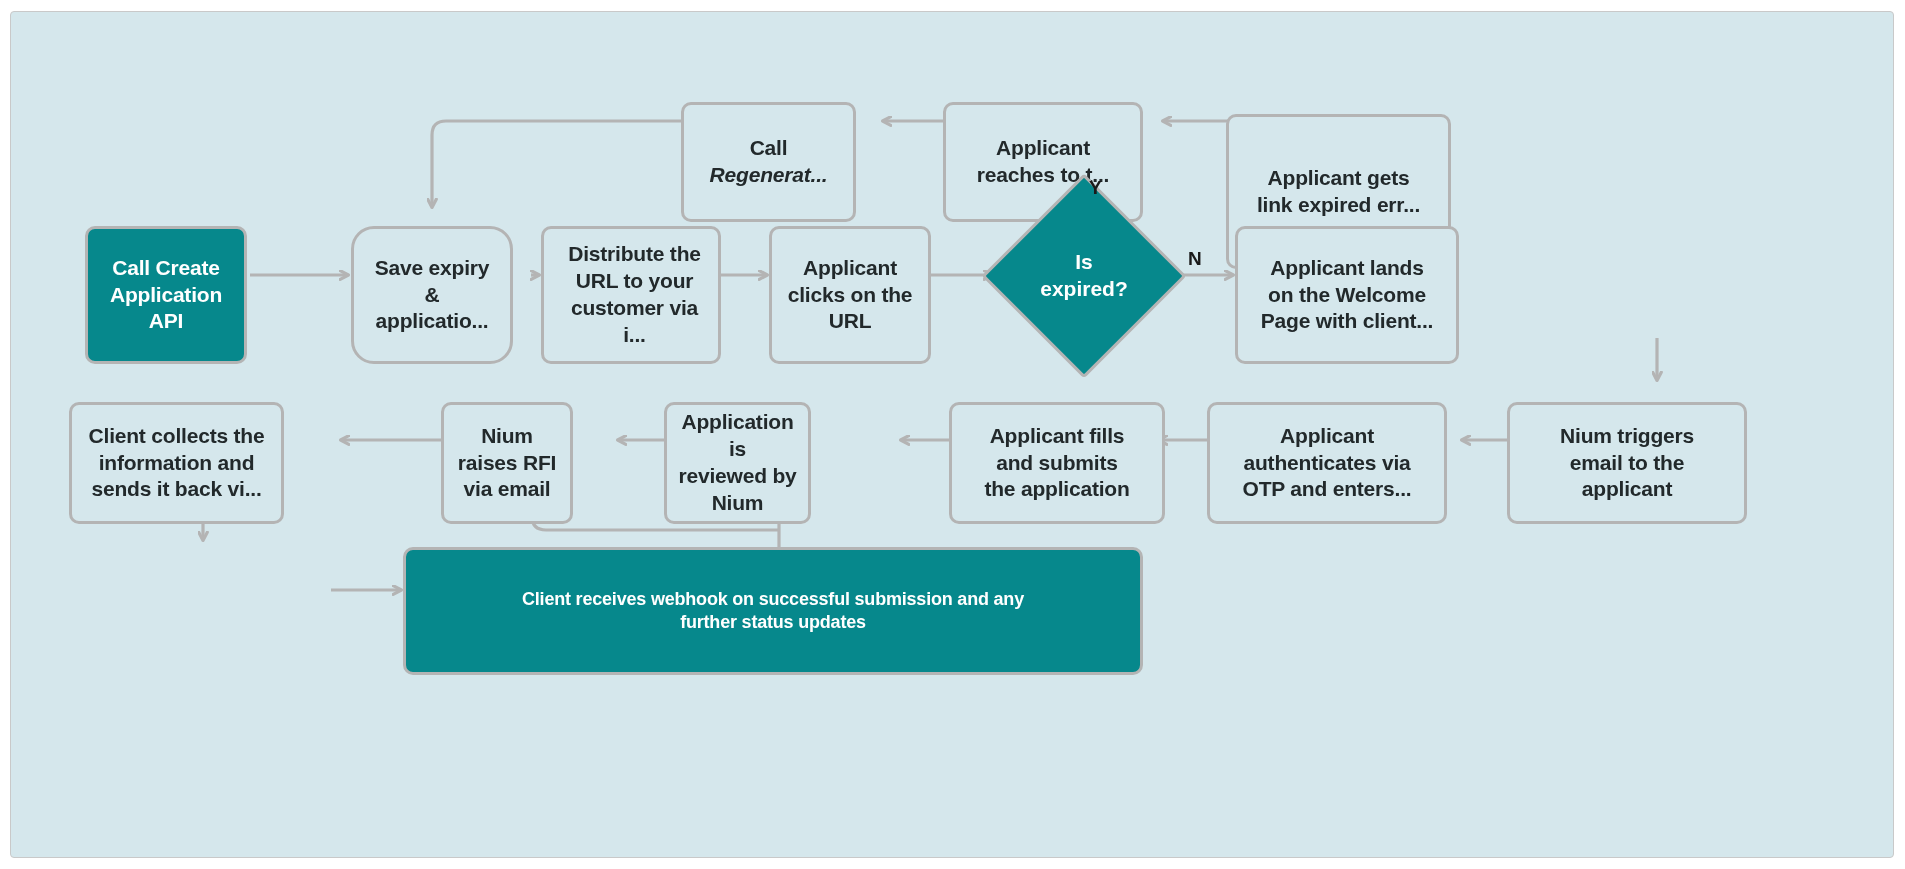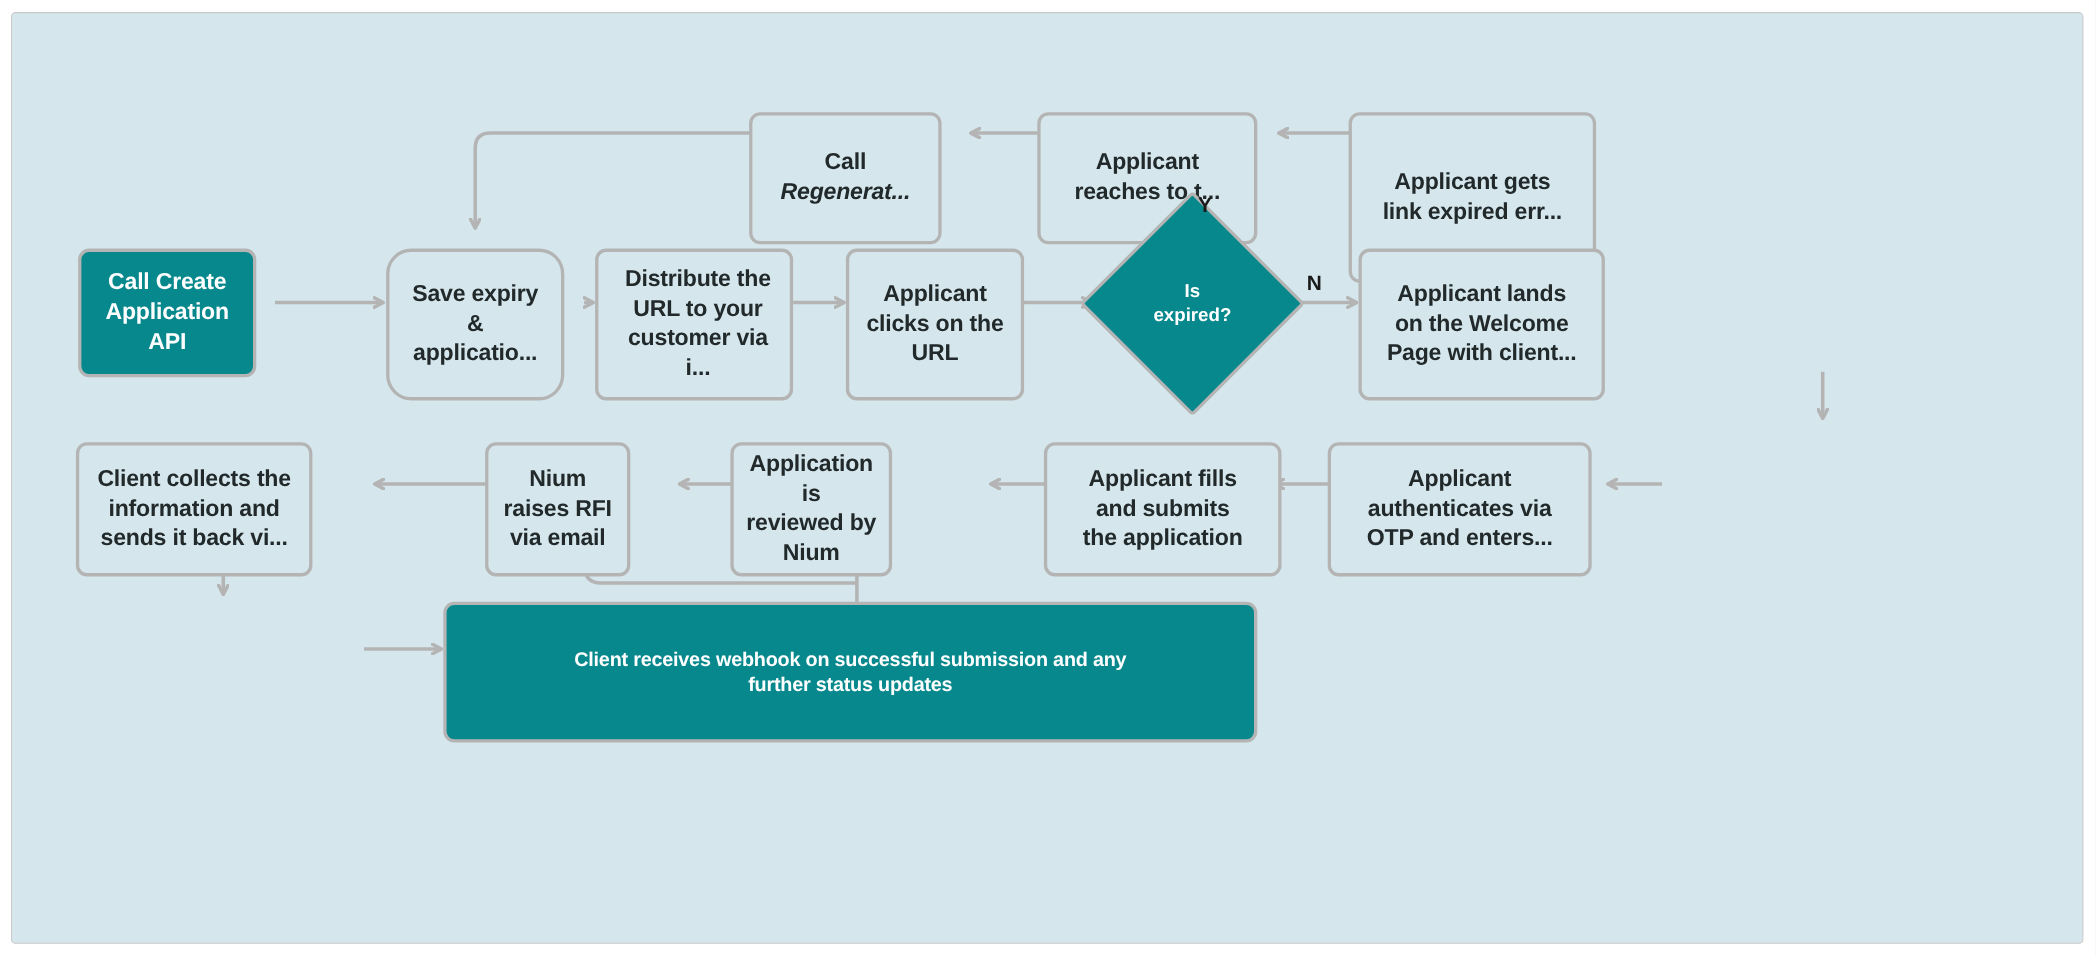--- a/index.html
+++ b/index.html
@@ -71,21 +71,21 @@
     background: #06888c;
     border: 3px solid #b4b4b4;
     border-radius: 4px;
     box-sizing: border-box;
   }
   .diamond-label {
     position: relative;
     z-index: 3;
     color: #ffffff;
     font-weight: bold;
-    font-size: 17px;
+    font-size: 21px;
     line-height: 1.28;
     text-align: center;
     pointer-events: none;
   }
 
   
   #links {
     position: absolute;
     left: 0; top: 0;
     width: 1884px;
@@ -159,25 +159,25 @@
       <span class="txt">
         <span>Call</span><br>
         <span class="ital">Regenerat...</span>
       </span>
     </div>
 
     <div class="node" style="left:932px; top:70px; width:200px; height:120px;">
       <span class="txt multiline">Applicant<br>reaches to t...</span>
     </div>
 
-    <div class="node" style="left:1215px; top:70px; width:225px; height:155px;">
+    <div class="node" style="left:1215px; top:82px; width:225px; height:155px;">
       <span class="txt multiline">Applicant gets<br>link expired err...</span>
     </div>
 
-    <div class="node teal" style="left:60px; top:194px; width:162px; height:117px;">
+    <div class="node teal" style="left:74px; top:194px; width:162px; height:138px;">
       <span class="txt multiline">Call Create<br>Application API</span>
     </div>
 
     <div class="node" style="left:340px; top:194px; width:162px; height:138px;border-radius:23px;">
       <span class="txt multiline">Save expiry<br>&amp;<br>applicatio...</span>
     </div>
 
     <div class="node" style="left:530px; top:194px; width:180px; height:138px;padding-left:17px;">
       <span class="txt multiline">Distribute the<br>URL to your<br>customer via i...</span>
     </div>
@@ -208,20 +208,23 @@
     </div>
 
     <div class="node" style="left:938px; top:370px; width:216px; height:122px;">
       <span class="txt multiline">Applicant fills<br>and submits<br>the application</span>
     </div>
 
     <div class="node" style="left:1196px; top:370px; width:240px; height:122px;">
       <span class="txt multiline">Applicant<br>authenticates via<br>OTP and enters...</span>
     </div>
 
+    <div class="node" style="left:1496px; top:370px; width:240px; height:122px;">
+      <span class="txt multiline">Nium triggers<br>email to the<br>applicant</span>
+    </div>
 
 
     <div class="node teal" style="left:392px; top:515px; width:740px; height:128px; font-size:18px;">
       <span class="txt multiline">Client receives webhook on successful submission and any<br>further status updates</span>
     </div>
 
     <div class="edge-label" style="left:1078px; top:165px;">Y</div>
     <div class="edge-label" style="left:1177px; top:236px;">N</div>
 
   </div>

